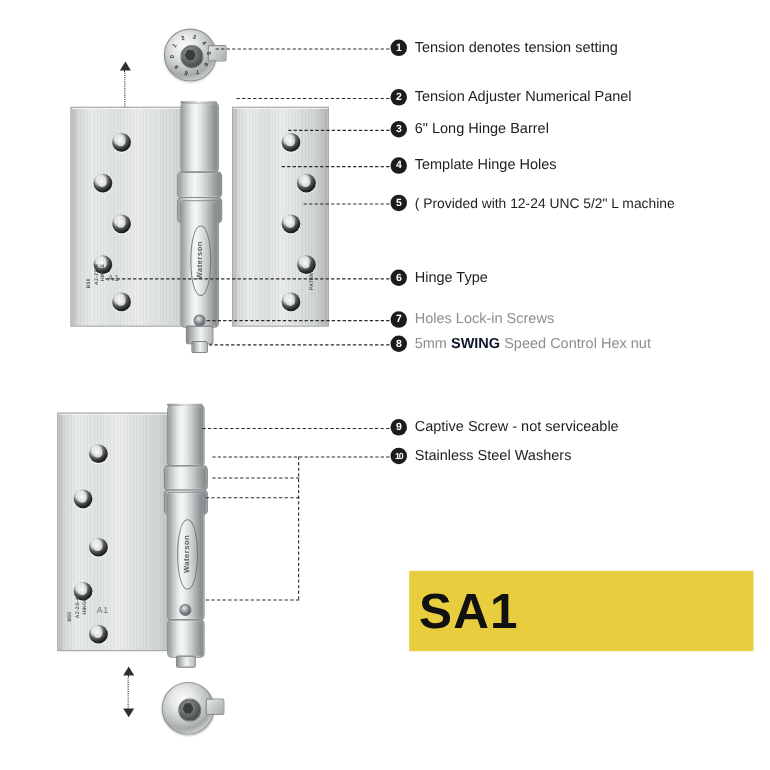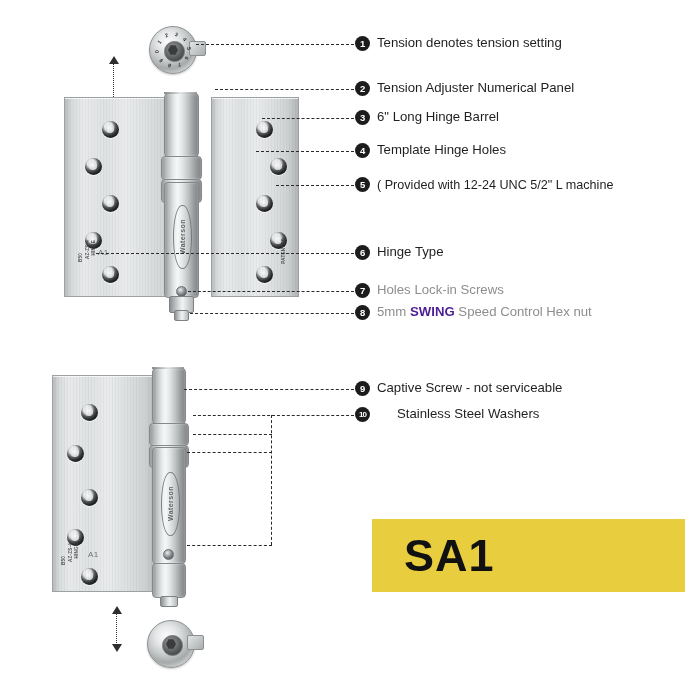--- a/index.html
+++ b/index.html
@@ -39,21 +39,21 @@
     font-family:"Liberation Sans", sans-serif;
   }
   .bullet.ten{font-size:8px;letter-spacing:-1px;}
   .ctext{
     font-size:13.2px;
     color:#1f1f1f;
     line-height:16.5px;
     margin-top:-1px;
   }
   .ctext.dim{color:#8e8e8e;}
-  .ctext .b{font-weight:bold;color:#4c1d95;text-align:center;}
+  .ctext .b{font-weight:bold;color:#0f172a;text-align:center;}
   .subline{
     font-size:12.6px;
     color:#1f1f1f;
     line-height:16.5px;
   }
 
   
   .lead{
     position:absolute;
     height:0;
@@ -207,21 +207,21 @@
   #sa1-badge{
     position:absolute;
     display:flex;align-items:center;
     box-sizing:border-box;
   }
   #sa1-badge .sa1txt{
     font-size:45px;
     font-weight:bold;
     color:#111111;
     letter-spacing:1px;
-    margin-left:32px;
+    margin-left:9px;
     font-family:"Liberation Sans", sans-serif;
   }
 </style>
 </head>
 <body>
 
 <div id="stage">
 
   <div class="dial abs" style="left:149px;top:26px;">
     <div class="tab"></div>
@@ -369,21 +369,21 @@
   <div class="leadv" style="left: 271px; top: 415px; height: 130px; border-left-color: rgb(42, 42, 42);"></div>
   <div class="lead" style="left: 193px; top: 434px; width: 79px; border-top-color: rgb(42, 42, 42);"></div>
   <div class="lead" style="left: 187px; top: 452px; width: 85px; border-top-color: rgb(42, 42, 42);"></div>
   <div class="lead" style="left: 187px; top: 545px; width: 85px; border-top-color: rgb(42, 42, 42);"></div>
 
   <div class="callout" style="left:355px;top:381px;">
     <div class="bullet">9</div>
     <div class="ctext">Captive Screw - not serviceable</div>
   </div>
 
-  <div class="callout" style="left:355px;top:407px;gap:20px;">
+  <div class="callout" style="left:355px;top:407px;">
     <div class="bullet ten">10</div>
     <div class="ctext">Stainless Steel Washers</div>
   </div>
 
   <div id="sa1-badge" style="left:372px;top:519px;width:313px;height:73px;background:#e8ce3e;">
     <span class="sa1txt">SA1</span>
   </div>
 
 </div>
 

